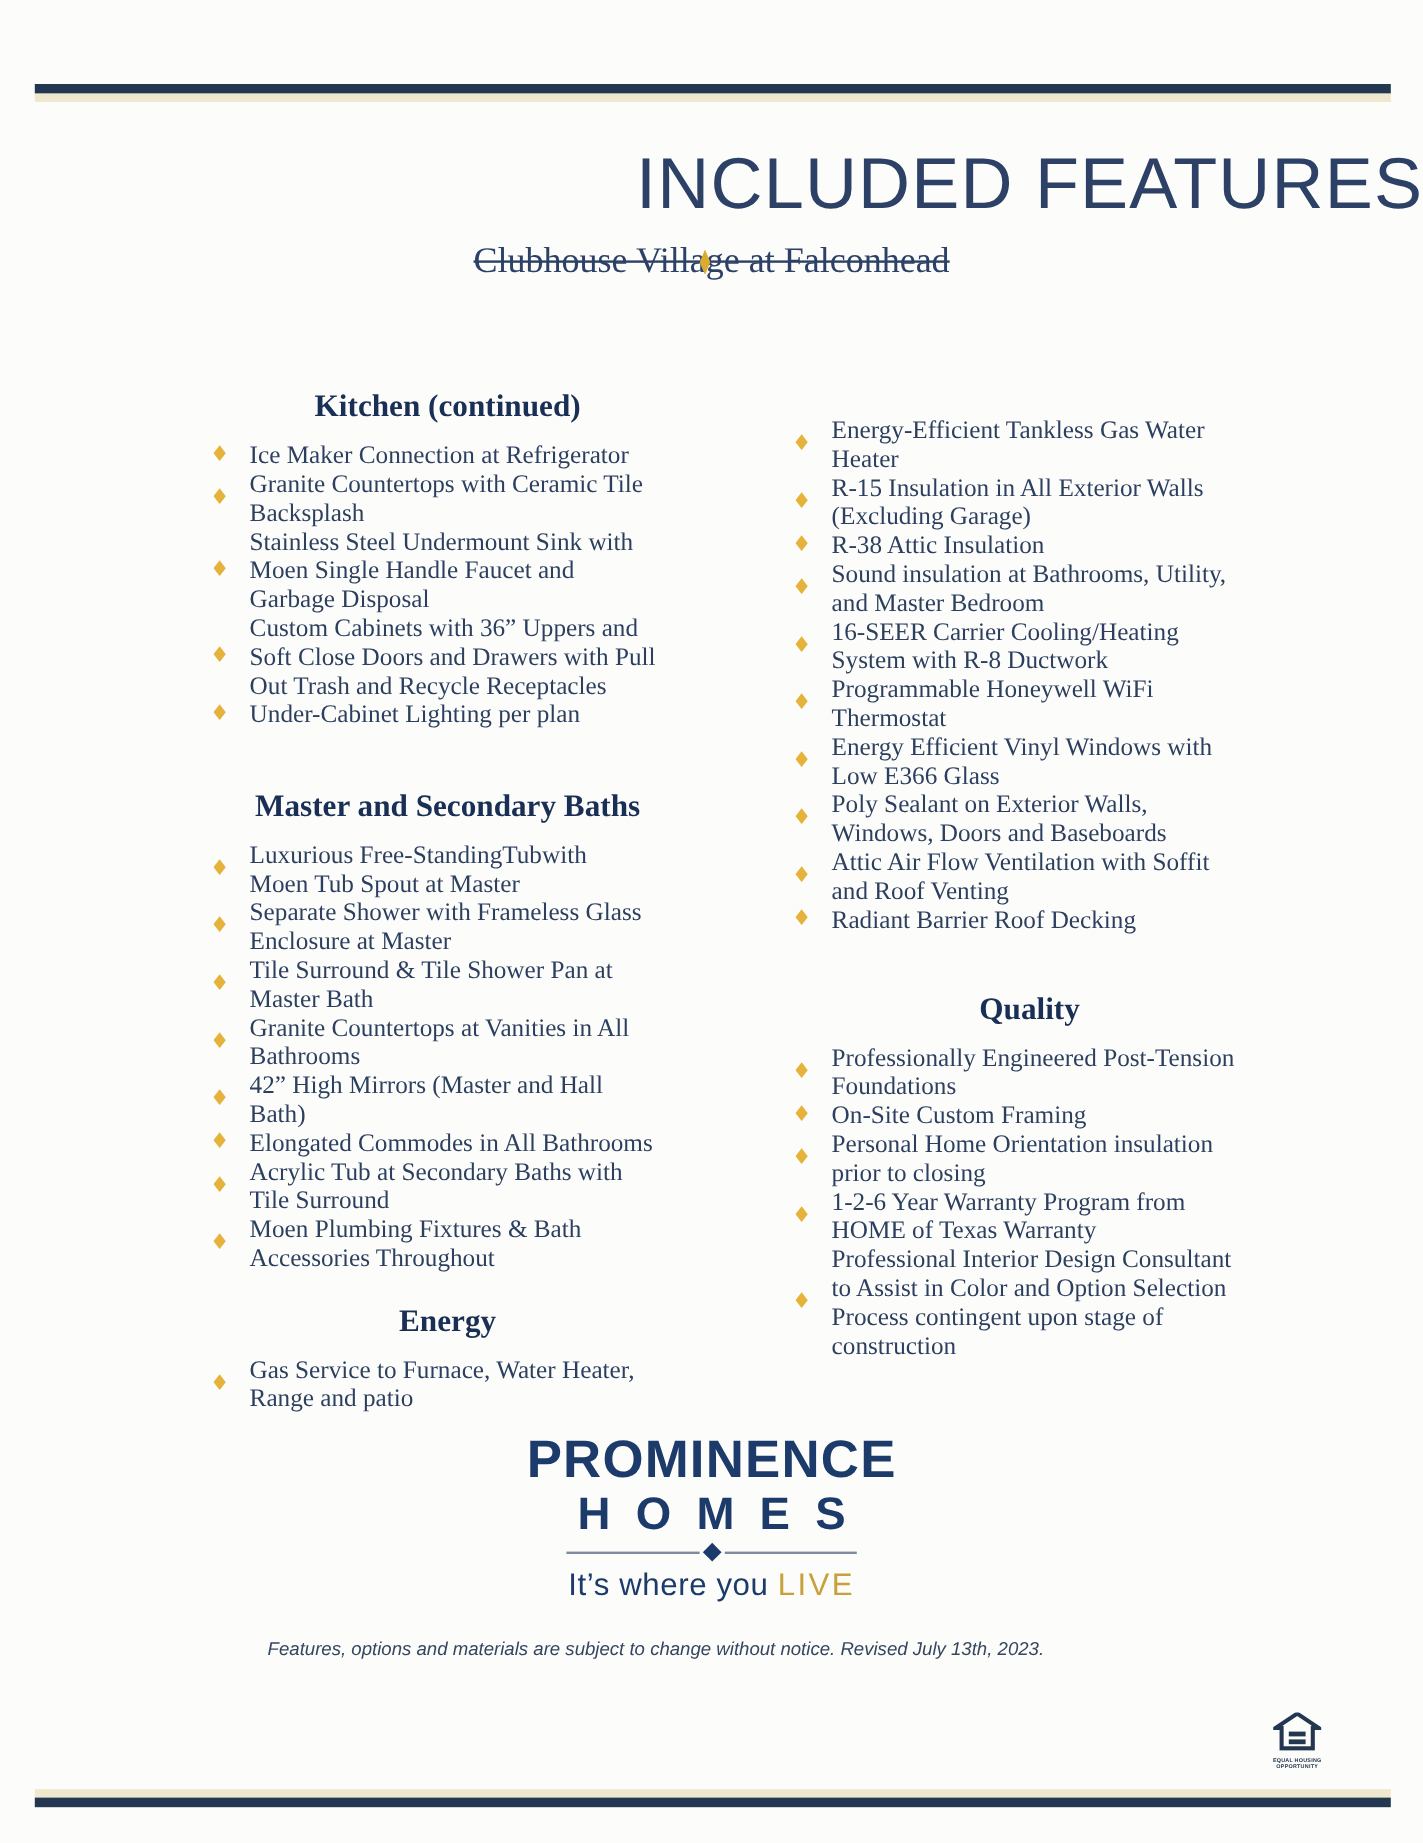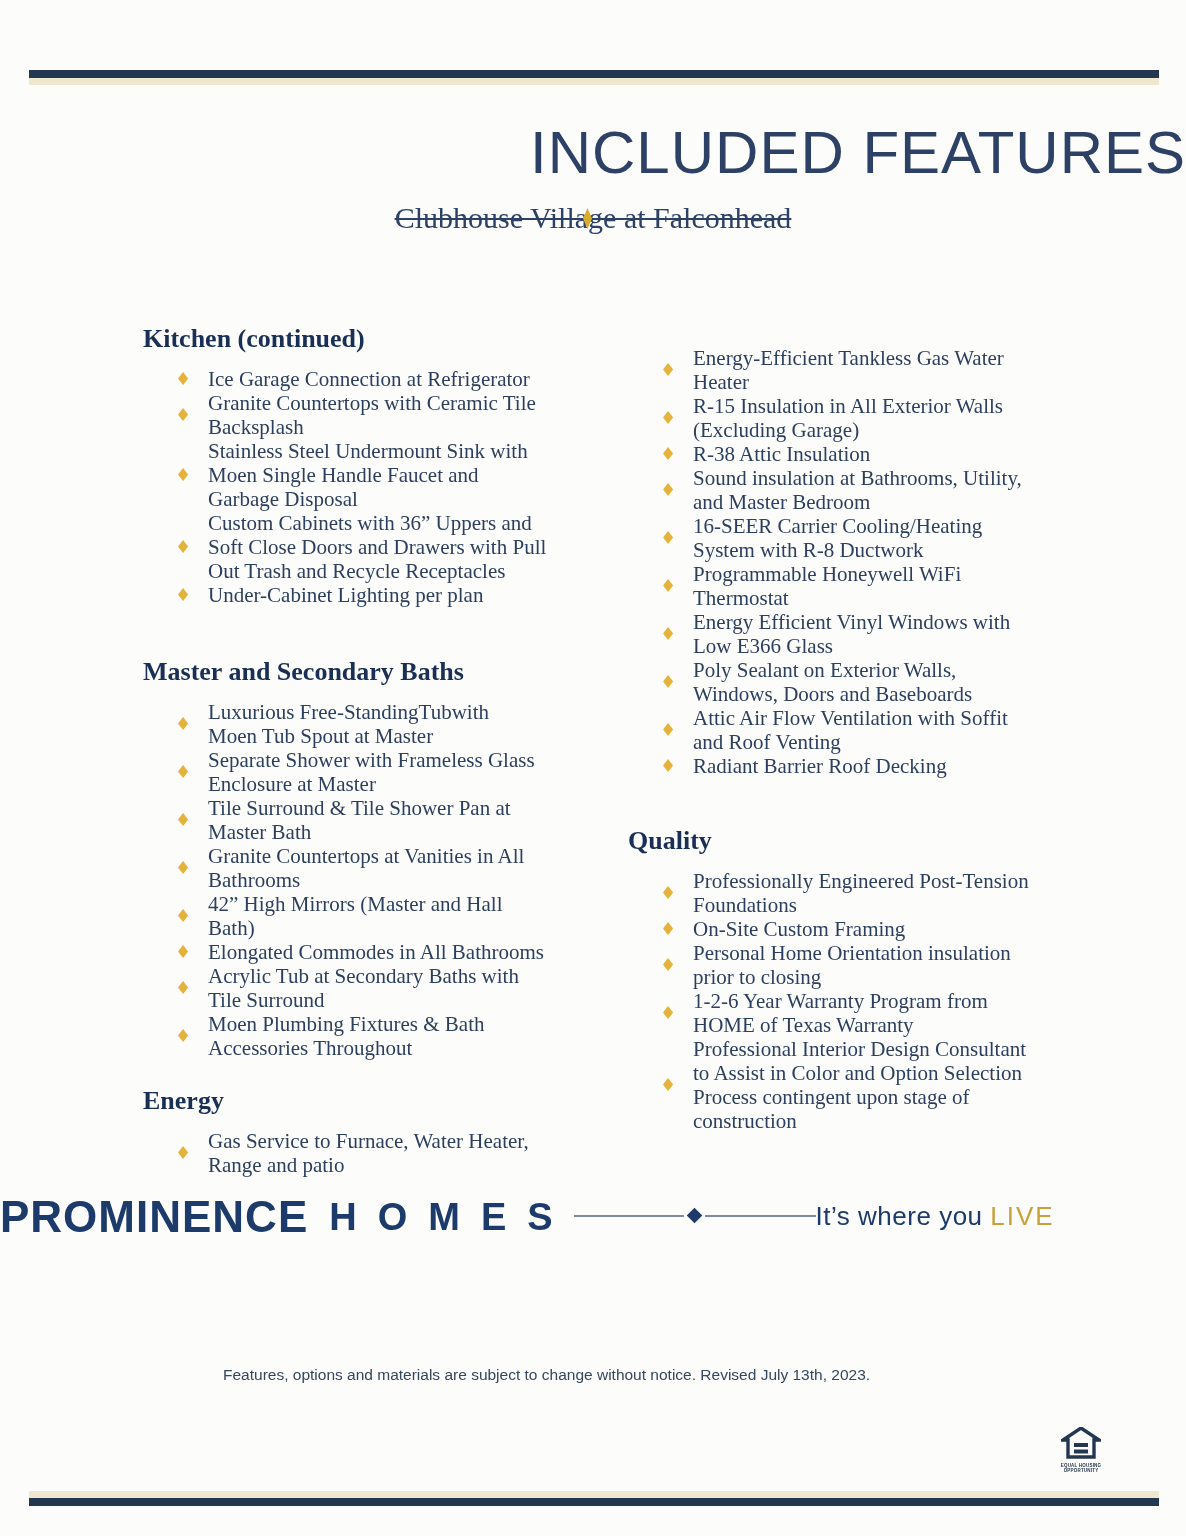--- a/index.html
+++ b/index.html
@@ -38,55 +38,56 @@
   }
 
   
   .col { position:absolute; width:460px; }
   .col-left  { left:143px; top:324px; }
   .col-right { left:628px; top:346px; }
   .section h2 {
     font-size:26px; line-height:30px; font-weight:bold;
     color:#1a2f55; margin:0 0 13px 0;
     font-family:"Liberation Serif", serif;
+    text-align:center;
   }
   .col-left  .section:nth-child(2) { margin-top:50px; }
   .col-left  .section:nth-child(3) { margin-top:26px; }
   .col-right .section:nth-child(2) { margin-top:48px; }
   .section ul { list-style:none; margin:0; padding:0 0 0 32px; }
   .section li { display:flex; align-items:stretch; }
   .section li .bullet {
     flex:0 0 33px; display:flex; align-items:center;
     color:#e5b33b; font-size:18px; line-height:1;
     font-family:"DejaVu Sans", sans-serif;
   }
   .section li .text {
     white-space:pre-line;
     font-size:21px; line-height:24px; color:#2c3f5f;
   }
 
   
   .logo {
     position:absolute; top:1193px; left:0; width:100%;
-    display:flex; align-items:center;
+    display:flex; flex-direction:column; align-items:center;
     font-family:"Liberation Sans", sans-serif; color:#1c3b6a;
   }
   .logo-name  { font-size:44px; line-height:47px; font-weight:bold; letter-spacing:1px; }
   .logo-homes { font-size:38px; line-height:44px; font-weight:bold; letter-spacing:21px; margin-left:21px;text-align:right; }
   .logo-divider { width:242px; display:flex; align-items:center; margin:4px 0 6px 0; }
   .logo-divider .line { flex:1; height:2px; background:#7d8aa0; }
   .logo-divider .diamond { width:11px; height:11px; background:#1c3b6a; transform:rotate(45deg); margin:0 5px; }
   .logo-tagline { font-size:26px; font-weight:normal; letter-spacing:0.5px; }
   .logo-tagline .accent { color:#c8a13c; letter-spacing:2px; }
 
   
   .footer-note {
     position:absolute; left:223px; top:1366px;
     font-family:"Liberation Sans", sans-serif;
-    font-size:15.5px; color:#35465f;
+    font-size:15.5px; color:#35465f;font-style:italic;
   }
 
   
   .eho {
     position:absolute; left:1057px; top:1427px; width:48px;
     text-align:center; color:#243750;
   }
   .eho-label {
     font-family:"Liberation Sans", sans-serif;
     font-size:4.5px; line-height:5px; font-weight:bold;
@@ -106,21 +107,21 @@
   <span class="doc-subtitle">Clubhouse Village at Falconhead</span>
   <span class="caret-artifact"></span>
 </div>
 
 <div class="col col-left" id="col-left">
     <section class="section">
       <h2>Kitchen (continued)</h2>
       <ul>
         <li>
           <span class="bullet">♦</span>
-          <span class="text">Ice Garage Connection at Refrigerator</span>
+          <span class="text">Ice Maker Connection at Refrigerator</span>
         </li>
         <li>
           <span class="bullet">♦</span>
           <span class="text">Granite Countertops with Ceramic Tile
 Backsplash</span>
         </li>
         <li>
           <span class="bullet">♦</span>
           <span class="text">Stainless Steel Undermount Sink with
 Moen Single Handle Faucet and

